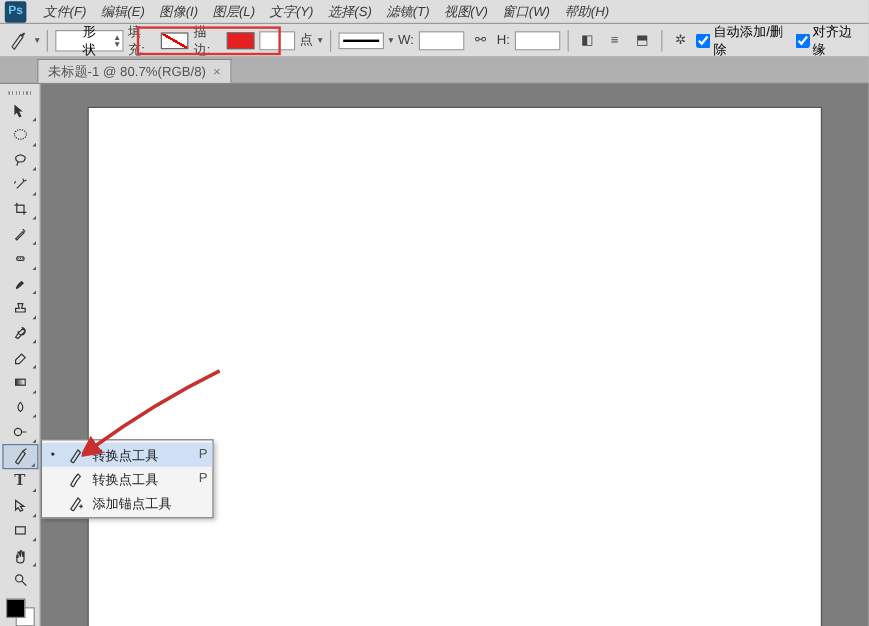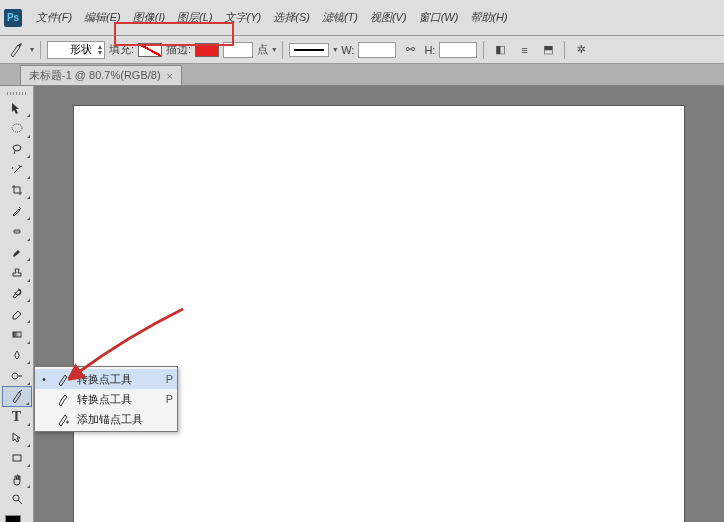--- a/index.html
+++ b/index.html
@@ -1,19 +1,19 @@
 <!DOCTYPE html>
 <html><head>
 <meta charset="utf-8">
 <style>
 * { margin: 0; padding: 0; box-sizing: border-box; font-family: "Microsoft YaHei", SimSun, Arial, sans-serif; font-size: 11px; }
 body { background: #b8b8b8; width: 724px; height: 522px; overflow: hidden; position: relative; }
 
 
-.menubar { background: #dedede; height: 36px; display: flex; align-items: center; padding-left: 4px; border-bottom: 1px solid #9a9a9a; }
+.menubar { background: #dedede; height: 20px; display: flex; align-items: center; padding-left: 4px; border-bottom: 1px solid #9a9a9a; }
 .ps-logo { width: 18px; height: 18px; background: #1a4a6e; color: #6cc7ee; display: flex; align-items: center; justify-content: center; font-weight: bold; font-size: 10px; border-radius: 2px; margin-right: 8px; }
 .menu-item { padding: 2px 6px; color: #3b3b3b; cursor: pointer; font-style: italic; }
 
 
 .optionsbar { background: #dedede; height: 28px; display: flex; align-items: center; padding: 0 6px; border-bottom: 1px solid #9a9a9a; gap: 4px; }
 .tool-icon-box { width: 20px; height: 18px; display: flex; align-items: center; justify-content: center; }
 .divider { width: 1px; height: 18px; background: #a0a0a0; margin: 0 2px; }
 .select-box { background: #fff; border: 1px solid #999; height: 18px; padding: 0 12px 0 22px; font-size: 11px; position: relative; display: flex; align-items: center; min-width: 40px; }
 .select-arrows { position: absolute; right: 2px; font-size: 8px; line-height: 6px; color: #555; }
 .label { color: #3b3b3b; font-size: 11px; }
@@ -24,21 +24,21 @@
 .input-box-w { width: 38px; }
 .stroke-style { width: 40px; height: 14px; border: 1px solid #999; background: #fff; display: flex; align-items: center; justify-content: center; }
 .stroke-line { width: 30px; height: 2px; background: #000; }
 .icon-btn { width: 20px; height: 18px; display: flex; align-items: center; justify-content: center; color: #444; cursor: pointer; }
 .checkbox { display: flex; align-items: center; gap: 2px; }
 .checkbox input { width: 12px; height: 12px; }
 
 .red-highlight { position: absolute; top: 22px; left: 114px; width: 120px; height: 24px; border: 2px solid #d63838; pointer-events: none; }
 
 
-.tabbar { background: #b0b0b0; height: 22px; display: flex; align-items: flex-end; padding-left: 20px; border-bottom: 1px solid #888; }
+.tabbar { background: #b0b0b0; height: 22px; display: flex; align-items: flex-end; padding-left: 31px; border-bottom: 1px solid #888; }
 .doc-tab { background: #d8d8d8; height: 20px; padding: 2px 8px; display: flex; align-items: center; gap: 6px; border: 1px solid #888; border-bottom: none; font-size: 10px; color: #555; }
 .tab-close { color: #777; cursor: pointer; font-size: 11px; }
 
 
 .workspace { display: flex; height: 452px; }
 
 
 .toolspanel { width: 34px; background: #dedede; border-right: 1px solid #999; display: flex; flex-direction: column; padding-top: 4px; }
 .tool-grip { height: 8px; display: flex; justify-content: center; align-items: center; }
 .tool-grip::before { content: ""; width: 20px; height: 3px; background: repeating-linear-gradient(90deg, #888 0 1px, transparent 1px 3px); }
@@ -113,20 +113,28 @@
   <input class="input-box input-box-w" value="" style="">
   <div class="icon-btn">⚯</div>
   <span class="label">H:</span>
   <input class="input-box input-box-w" value="" style="">
   <div class="divider"></div>
   <div class="icon-btn">◧</div>
   <div class="icon-btn">≡</div>
   <div class="icon-btn">⬒</div>
   <div class="divider"></div>
   <div class="icon-btn">✲</div>
+  <label class="checkbox">
+    <input type="checkbox" checked="" style="">
+    <span>自动添加/删除</span>
+  </label>
+  <label class="checkbox">
+    <input type="checkbox" checked="" style="">
+    <span>对齐边缘</span>
+  </label>
 </div>
 
 <div class="red-highlight"></div>
 
 <div class="tabbar">
   <div class="doc-tab">
     <span>未标题-1 @ 80.7%(RGB/8)</span>
     <span class="tab-close">×</span>
   </div>
 </div>

